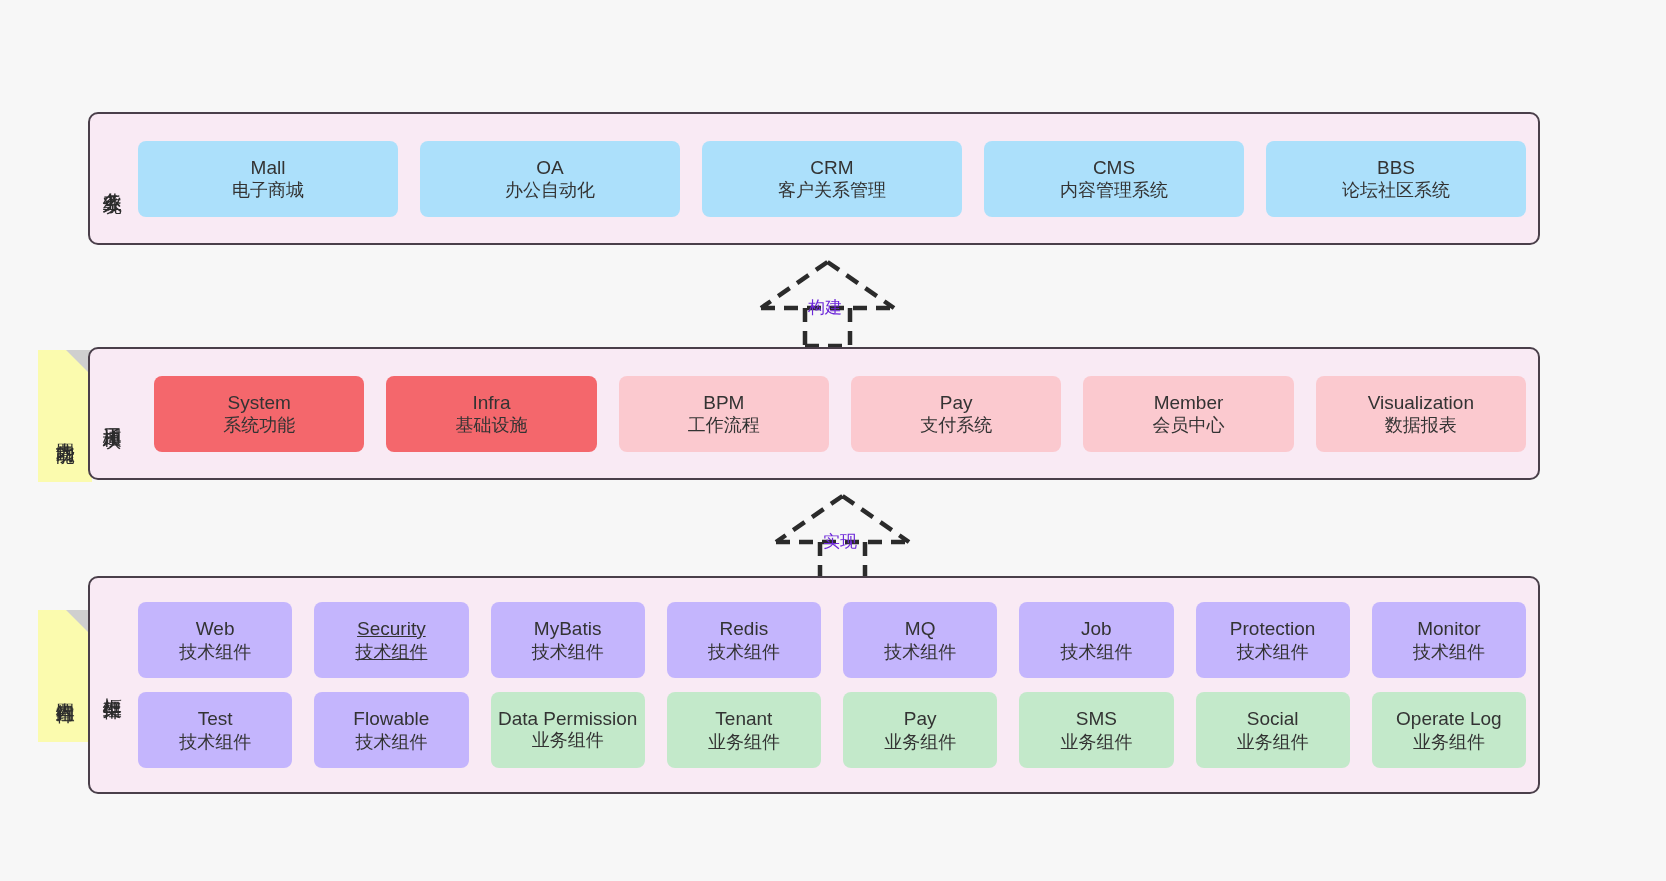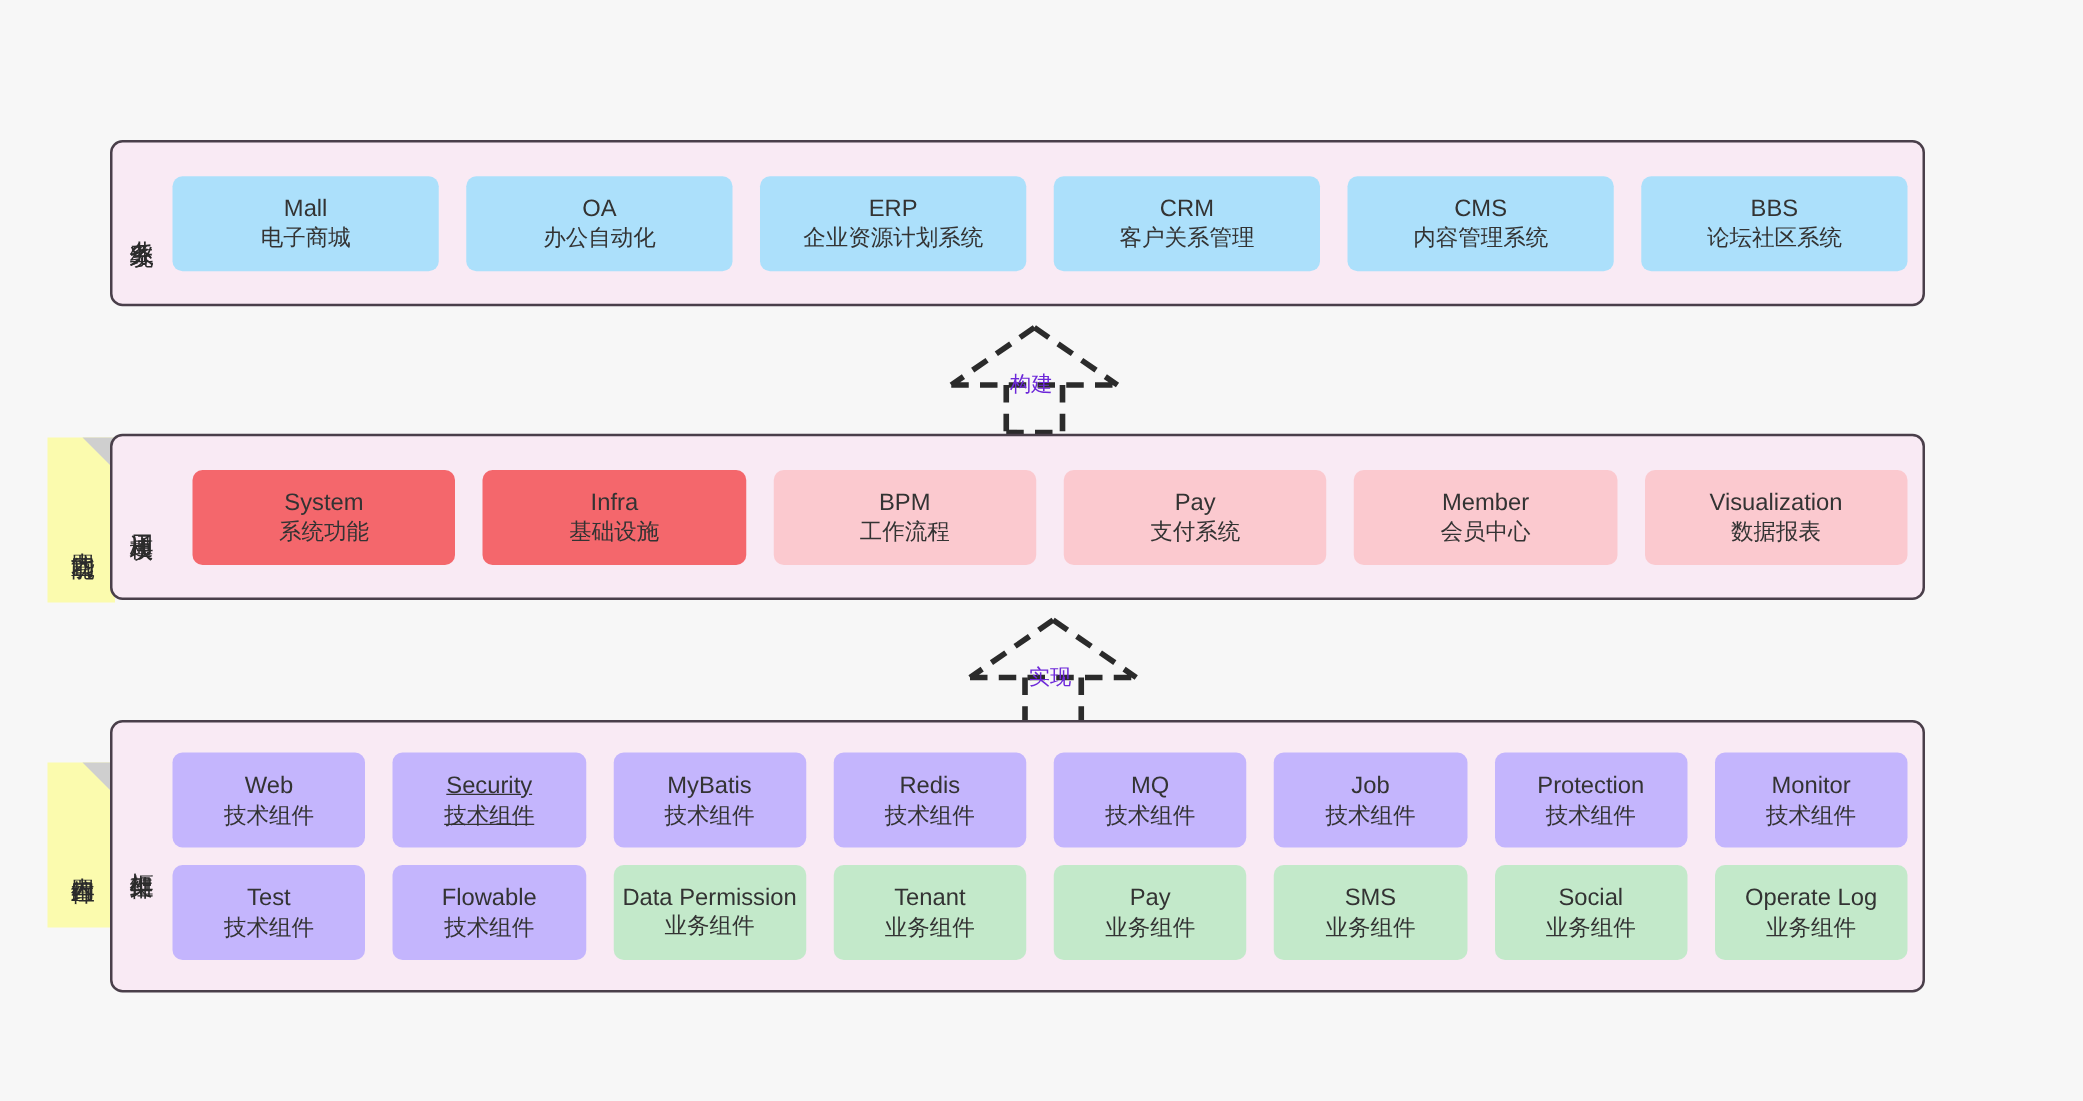--- a/index.html
+++ b/index.html
@@ -119,24 +119,20 @@
       <div class="row">
         <div class="card blue" style="height:76px;">
           <span class="t1">Mall</span>
           <span class="t2">电子商城</span>
         </div>
         <div class="card blue" style="height:76px;">
           <span class="t1">OA</span>
           <span class="t2">办公自动化</span>
         </div>
         <div class="card blue" style="height:76px;">
-          <span class="t1">ERP</span>
-          <span class="t2">企业资源计划系统</span>
-        </div>
-        <div class="card blue" style="height:76px;">
           <span class="t1">CRM</span>
           <span class="t2">客户关系管理</span>
         </div>
         <div class="card blue" style="height:76px;">
           <span class="t1">CMS</span>
           <span class="t2">内容管理系统</span>
         </div>
         <div class="card blue" style="height:76px;">
           <span class="t1">BBS</span>
           <span class="t2">论坛社区系统</span>

